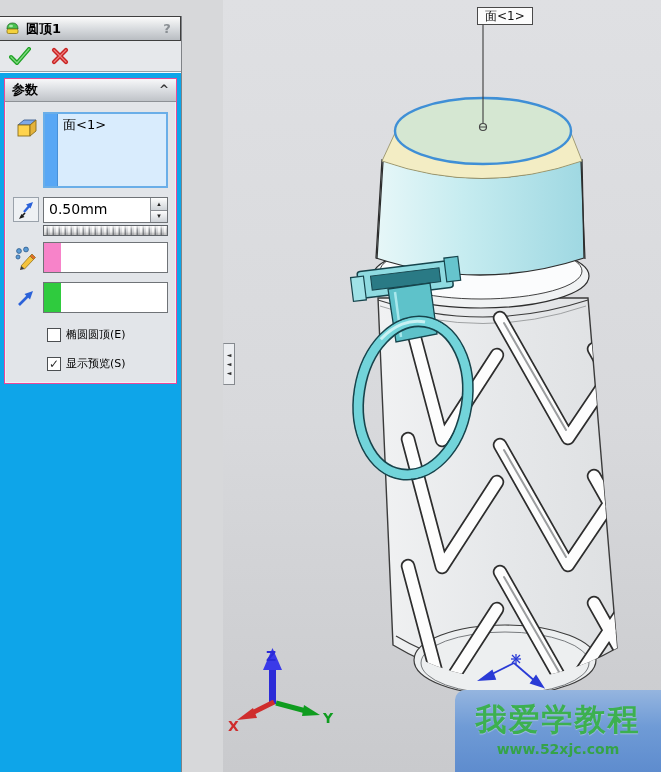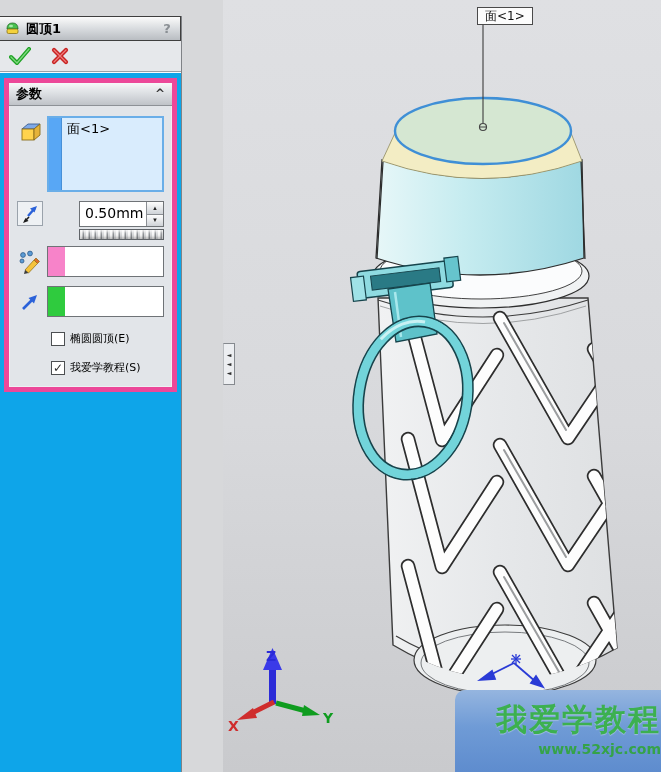--- a/index.html
+++ b/index.html
@@ -12,39 +12,39 @@
     background:linear-gradient(180deg,#dfe0e3 0%,#d8d9dc 55%,#c9cacd 100%); }
   #scene { position:absolute; left:0; top:0; }
 
   .callout { position:absolute; left:254px; top:7px; height:18px;
     background:#fcfcfc; border:1px solid #4a4a4a; padding:1px 7px;
     font-size:12px; color:#111; line-height:14px; white-space:nowrap; }
 
   .watermark { position:absolute; right:0; bottom:0; width:206px; height:82px;
     border-radius:10px 0 0 0;
     background:linear-gradient(180deg,#95b5df 0%,#6f9bd6 45%,#5e8cce 100%);
-    display:flex; flex-direction:column; align-items:flex-end; justify-content:center; gap:2px; }
+    display:flex; flex-direction:column; align-items:center; justify-content:center; gap:2px; }
   .wm-title { font-size:31px; font-weight:bold; color:#3cb050; letter-spacing:2px; line-height:34px;
     text-shadow:0 1px 1px rgba(255,255,255,.35); }
   .wm-url { font-size:14px; font-weight:bold; color:#35a348; line-height:22px; }
 
   
   #panel { position:absolute; left:0; top:16px; width:182px; height:772px;
     background:#0ea5e9; border-right:1px solid #7f8destroy286; border-right:1px solid #7f8286; }
   .pm-titlebar { height:25px; border:1px solid #3f3f3f; border-left:none;
     background:linear-gradient(180deg,#fbfbfb 0%,#dcdfe2 45%,#b9bdc2 100%);
     display:flex; align-items:center; padding:0 6px 0 4px; }
   .pm-title { font-size:13px; font-weight:bold; color:#000; margin-left:5px; flex:1; }
   .pm-help { font-size:13px; font-weight:bold; color:#8a8f94; width:14px; text-align:center; cursor:default; }
   .pm-actions { height:31px; display:flex; align-items:center; gap:16px; padding-left:8px;
     border-bottom:1px solid #9aa0a6; box-shadow:0 1px 0 #fafbfc; background:#e6e8eb; }
   .pm-btn { width:24px; height:22px; border:none; background:transparent; cursor:pointer;
     display:flex; align-items:center; justify-content:center; }
 
-  .groupbox { margin:6px 4px 0 4px; border:5px solid #ec4899; background:#e2e5e9;
+  .groupbox { margin:6px 4px 0 4px; border:1px solid #ec4899; background:#e2e5e9;
     box-shadow:0 0 0 1px #eef0f3 inset; }
   .group-header { height:23px; display:flex; align-items:center; padding:0 7px;
     background:linear-gradient(180deg,#f7f8f9 0%,#d8dbdf 55%,#bfc3c8 100%);
     border-bottom:1px solid #8d9196; cursor:pointer; }
   .group-title { font-size:13px; font-weight:bold; color:#000; flex:1; }
   .group-collapse { font-size:12px; font-weight:bold; color:#333; }
   .group-body { padding:10px 8px 12px 4px; }
 
   .prow { display:flex; margin-bottom:9px; }
   .icon-col { flex:0 0 34px; display:flex; justify-content:center; }
@@ -266,21 +266,21 @@
             </svg>
           </div>
           <div class="sel-wrap">
             <div class="sel-strip"></div>
             <div class="sel-list">
               <div class="sel-item">面&lt;1&gt;</div>
             </div>
           </div>
         </div>
 
-        <div class="prow" style="align-items:flex-start; margin-bottom:6px;gap:32px;">
+        <div class="prow" style="align-items:flex-start; margin-bottom:6px;">
           <div class="icon-col">
             <div class="dist-btn">
               <svg width="20" height="20" viewBox="0 0 20 20">
                 <line x1="8" y1="12" x2="15" y2="4" stroke="#2b62d9" stroke-width="2.4"></line>
                 <polygon points="17,2 10,4.5 14.5,8.5" fill="#2b62d9"></polygon>
                 <line x1="9" y1="13" x2="5" y2="17" stroke="#1c1c1c" stroke-width="1.6"></line>
                 <polygon points="3,19 8.5,17 5.5,14" fill="#1c1c1c"></polygon>
               </svg>
             </div>
           </div>
@@ -329,21 +329,21 @@
             <div class="color-field"></div>
           </div>
         </div>
 
         <div class="cbrow">
           <div class="cb"></div>
           <span class="cb-label">椭圆圆顶(E)</span>
         </div>
         <div class="cbrow">
           <div class="cb">✓</div>
-          <span class="cb-label">我爱学教程(S)</span>
+          <span class="cb-label">显示预览(S)</span>
         </div>
 
       </div>
     </div>
   </div>
 
   <div class="splitter-tab">
     <span>◄</span>
     <span>◄</span>
     <span>◄</span>

